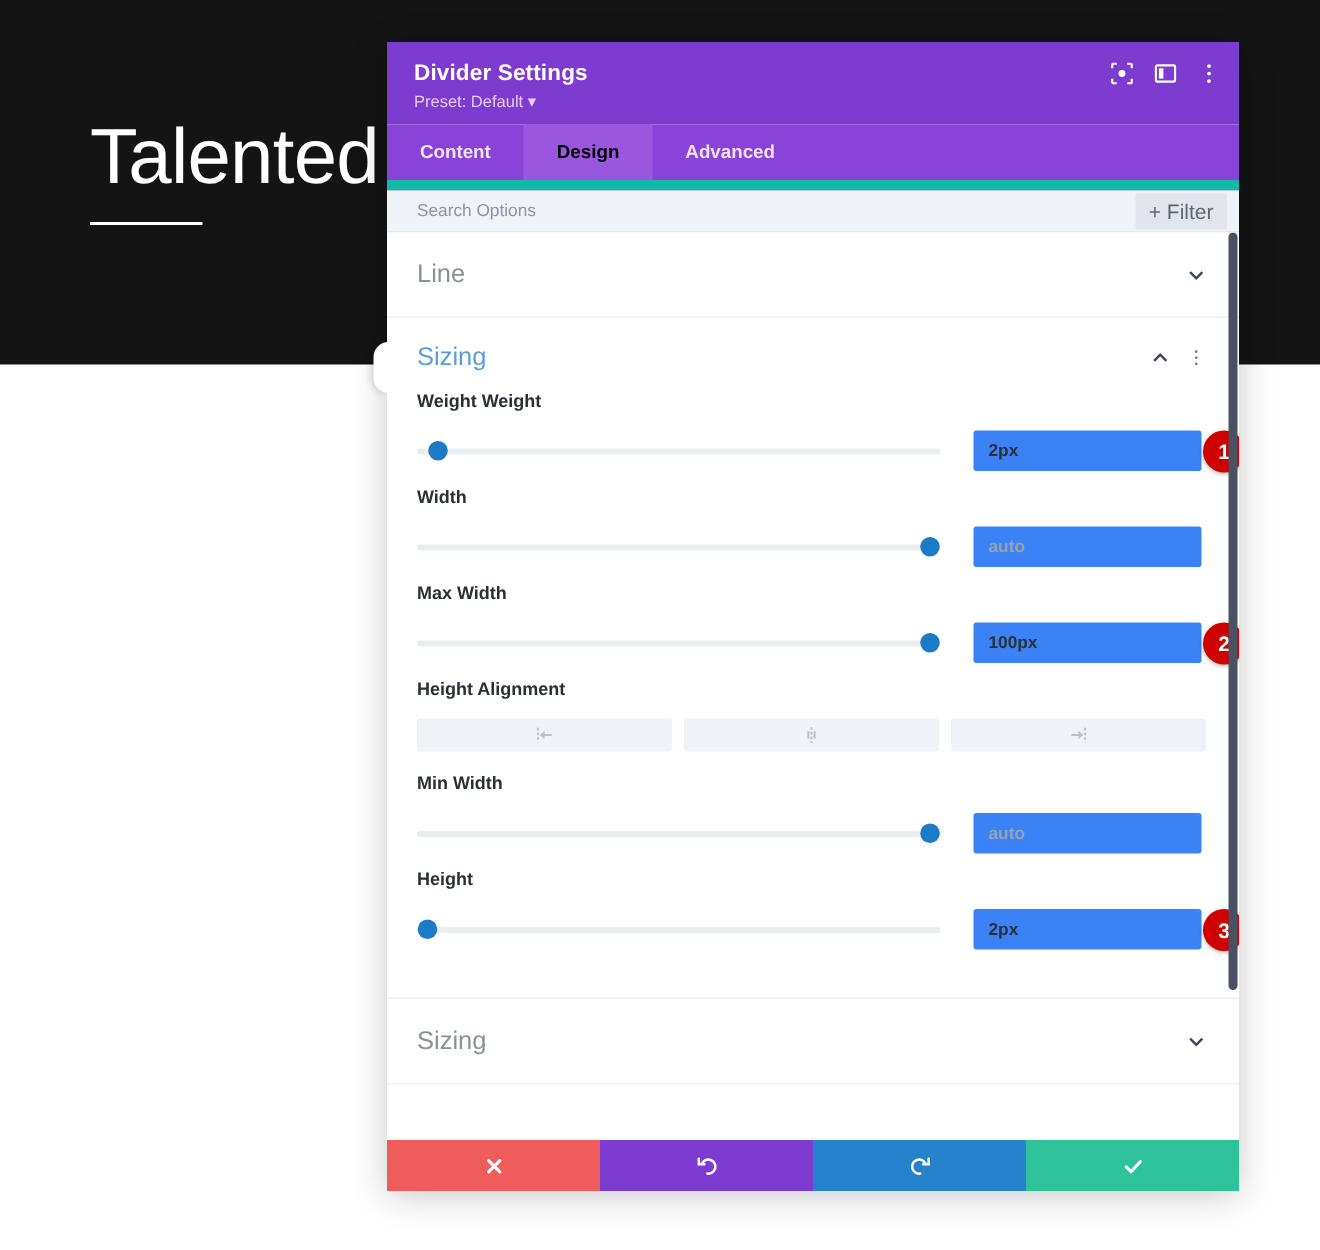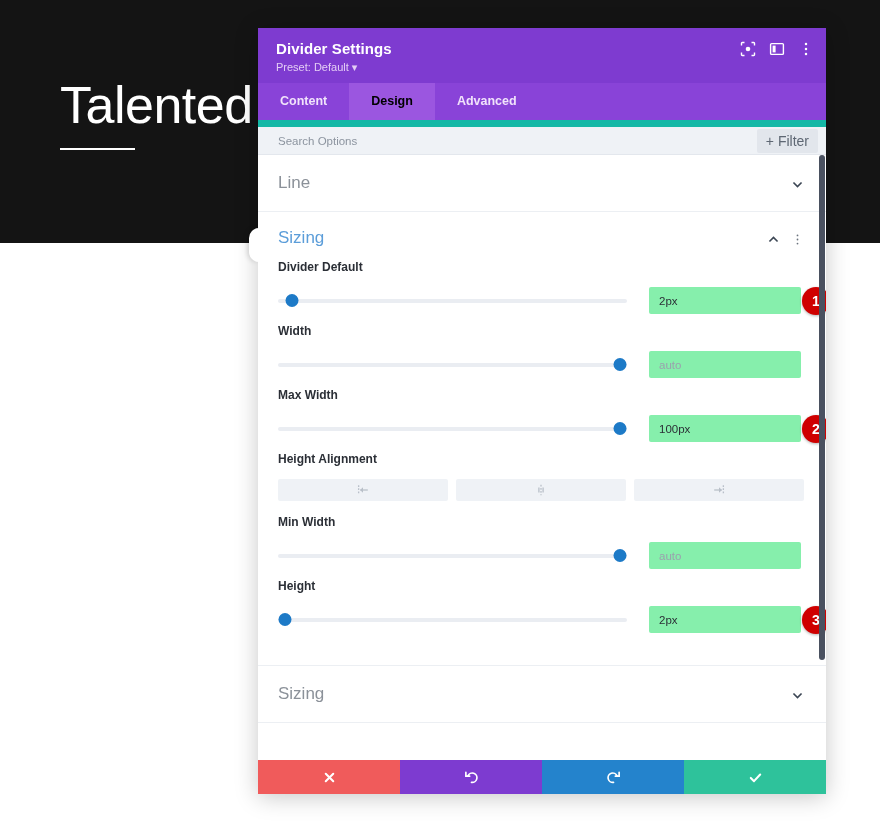--- a/index.html
+++ b/index.html
@@ -206,28 +206,29 @@
     position: absolute;
     width: 13px; height: 13px;
     border-radius: 50%;
     background: #1d7ac7;
     transform: translateX(-50%);
   }
 
   .value-input {
     width: 152px;
     height: 27px;
-    background: #86efac;
+    background: #3b82f6;
     border: none;
     border-radius: 2px;
     font-size: 11.5px;
     color: #2b2f36;
     padding: 10px 10px;
     font-family: inherit;
     outline: none;
+    font-weight: bold;
   }
   .value-input::placeholder { color: #9aa2ad; }
 
   .badge {
     position: absolute;
     right: -26px;
     width: 28px; height: 28px;
     border-radius: 50%;
     background: #cf0000;
     color: #ffffff;
@@ -371,21 +372,21 @@
               <svg viewBox="0 0 16 16" fill="currentColor">
                 <circle cx="8" cy="3" r="1.1"></circle>
                   <circle cx="8" cy="8" r="1.1"></circle>
                   <circle cx="8" cy="13" r="1.1"></circle>
               </svg>
             </span>
           </span>
         </div>
 
         <div class="field">
-          <span class="field-label">Divider Default</span>
+          <span class="field-label">Weight Weight</span>
           <div class="field-row">
             <div class="slider-wrap">
               <div class="slider-track"></div>
               <div class="slider-knob" style="left:4%"></div>
             </div>
             <input class="value-input" value="2px" style="">
             <span class="badge">1</span>
           </div>
         </div>
 

